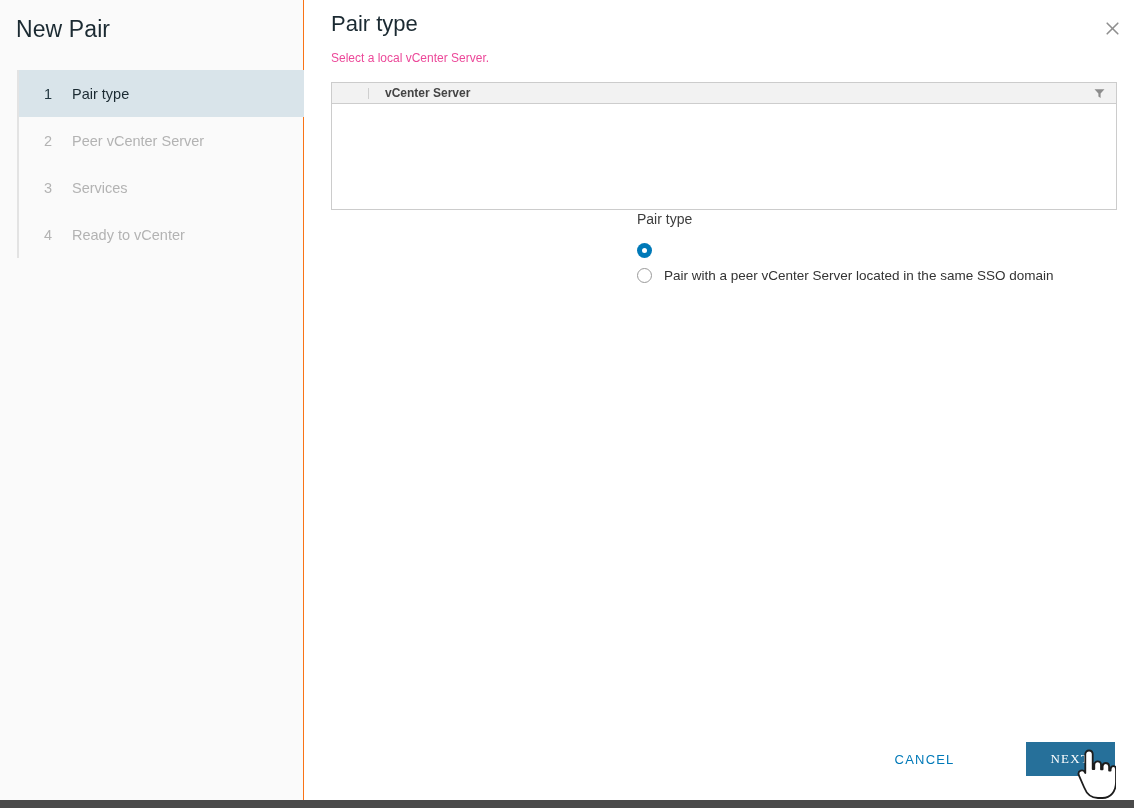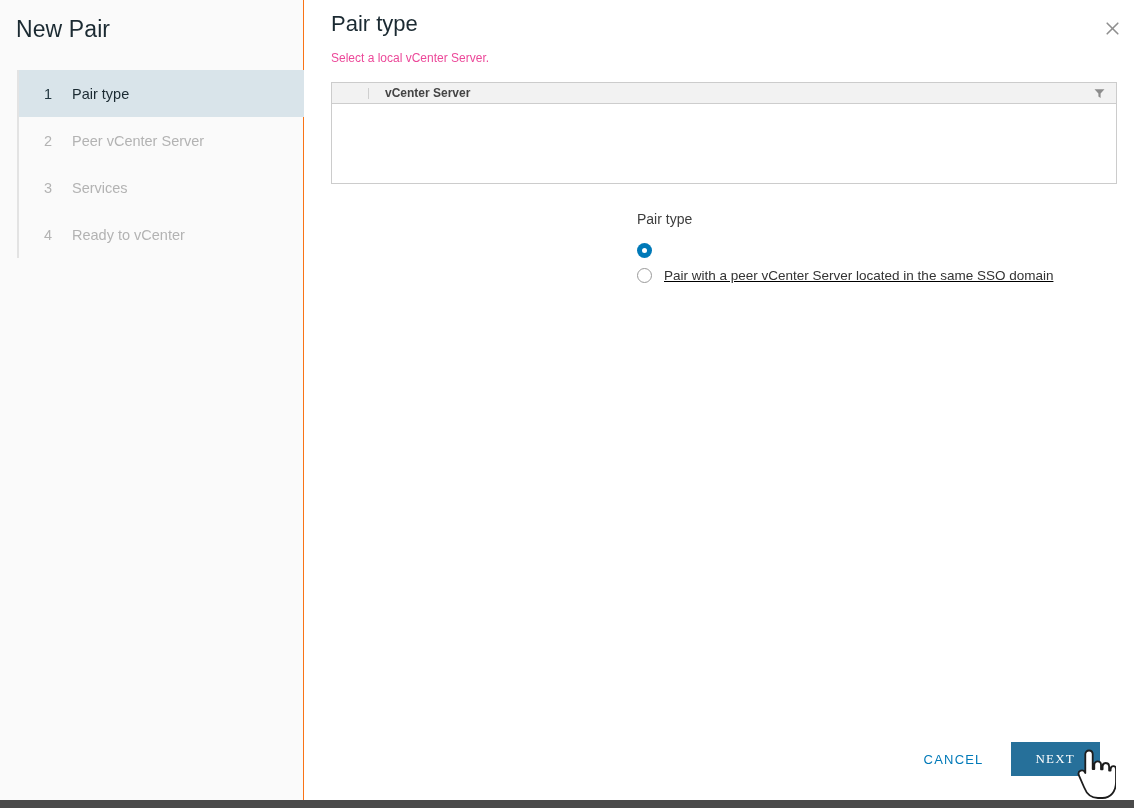--- a/index.html
+++ b/index.html
@@ -96,21 +96,21 @@
     left: 26px; top: 51px;
     font-size: 12px;
     color: #ec4899;
   }
 
   
   .grid {
     position: absolute;
     left: 26px; top: 82px;
     width: 786px;
-    height: 102px;
+    height: 128px;
     border: 1px solid #cccccc;
     background: #ffffff;
   }
   .grid-header {
     position: relative;
     height: 21px;
     background: #f2f2f2;
     border-bottom: 1px solid #cdcdcd;
     display: flex;
     align-items: center;
@@ -194,21 +194,21 @@
     position: absolute;
     left: 332px; top: 238px;
   }
   .radio-row {
     display: flex;
     align-items: center;
     height: 24px;
     cursor: pointer;
     user-select: none;
   }
-  .radio-row + .radio-row { margin-top: 1px; text-decoration: underline; }
+  .radio-row + .radio-row { margin-top: 1px; }
   .radio-outer {
     width: 15px; height: 15px;
     border-radius: 50%;
     border: 1px solid #9a9a9a;
     background: #ffffff;
     margin-right: 12px;
     flex: none;
     display: flex; align-items: center; justify-content: center;
   }
   .radio-outer.checked {
@@ -228,21 +228,22 @@
 
   
   .footer {
     position: absolute;
     left: 0; bottom: 8px;
     width: 829px;
     height: 66px;
     display: flex;
     align-items: center;
     justify-content: flex-end;
-    padding-right: 34px;
+    padding-right: 19px;
+    gap: 44px;
   }
   .btn-cancel {
     font-size: 13px;
     letter-spacing: 1.2px;
     color: #0079b8;
     background: transparent;
     border: 1px solid transparent;
     padding: 7px 14px;
     cursor: pointer;
     font-family: "Liberation Sans", sans-serif;

